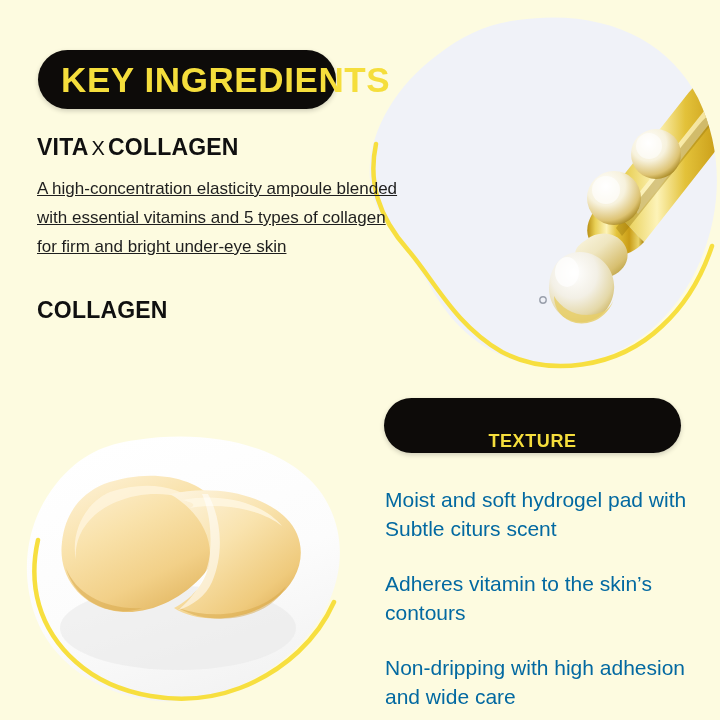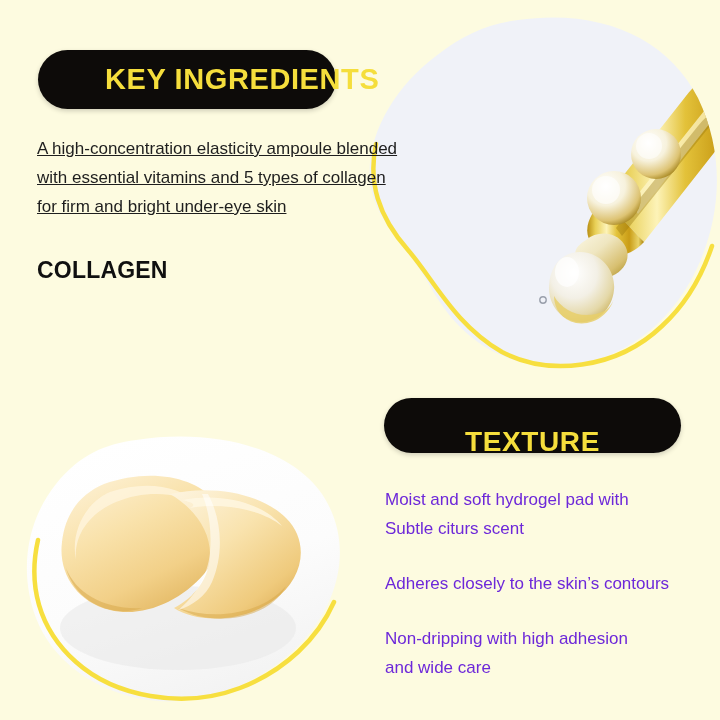--- a/index.html
+++ b/index.html
@@ -40,30 +40,30 @@
   }
   #pill-key {
     left: 38px;
     top: 50px;
     width: 298px;
     height: 59px;
     justify-content: flex-start;
     padding-left: 23px;
     box-sizing: border-box;
   }
-  #pill-key .pill-label { font-size: 29px; margin-left: 44px; }
+  #pill-key .pill-label { font-size: 35px; }
 
   #pill-texture {
     left: 384px;
     top: 398px;
     width: 297px;
     height: 55px;
     justify-content: center;
   }
-  #pill-texture .pill-label { font-size: 28px; margin-top: 32px; }
+  #pill-texture .pill-label { font-size: 18px; margin-top: 32px; }
 
   
   .left-col {
     position: absolute;
     left: 37px;
     top: 134px;
     width: 375px;
   }
   .ing-heading {
     font-size: 23px;
@@ -89,23 +89,23 @@
   .block-gap { height: 36px; }
 
   
   .right-col {
     position: absolute;
     left: 385px;
     top: 485px;
     width: 310px;
   }
   .tex-item {
-    font-size: 17px;
+    font-size: 21px;
     line-height: 29px;
-    color: #6d28d9;
+    color: #0369a1;
     margin: 0 0 26px 0;
     white-space: pre-line;
   }
   .tex-item:last-child { margin-bottom: 12px; }
 
   
   .blob-wrap { position: absolute; }
   #blob-dropper {
     left: 368px;
     top: 14px;
@@ -207,39 +207,42 @@
       </g>
     </svg>
   </div>
 
   <div class="pill" id="pill-key">
     <span class="pill-label">KEY INGREDIENTS</span>
   </div>
 
   <div class="left-col">
 
+    <h2 class="ing-heading">
+      <span>VITA</span><span class="x-mark">X</span><span>COLLAGEN</span>
+    </h2>
     <p class="ing-body">A high-concentration elasticity ampoule blended
 with essential vitamins and 5 types of collagen
 for firm and bright under-eye skin</p>
 
     <div class="block-gap"></div>
 
     <h2 class="ing-heading">
       <span>COLLAGEN</span>
     </h2>
   </div>
 
   <div class="pill" id="pill-texture">
     <span class="pill-label">TEXTURE</span>
   </div>
 
   <div class="right-col">
     <p class="tex-item">Moist and soft hydrogel pad with
 Subtle citurs scent</p>
-    <p class="tex-item">Adheres closely to the skin’s contours</p>
+    <p class="tex-item">Adheres vitamin to the skin’s contours</p>
     <p class="tex-item">Non-dripping with high adhesion
 and wide care</p>
   </div>
 
   <div class="blob-wrap" id="blob-patch">
     <svg viewBox="0 0 330 288" xmlns="http://www.w3.org/2000/svg">
       <defs>
         <linearGradient id="patchGradA" x1="0.2" y1="0" x2="0.8" y2="1">
           <stop offset="0%" stop-color="#fdf0d2"></stop>
           <stop offset="35%" stop-color="#f9e2ab"></stop>

